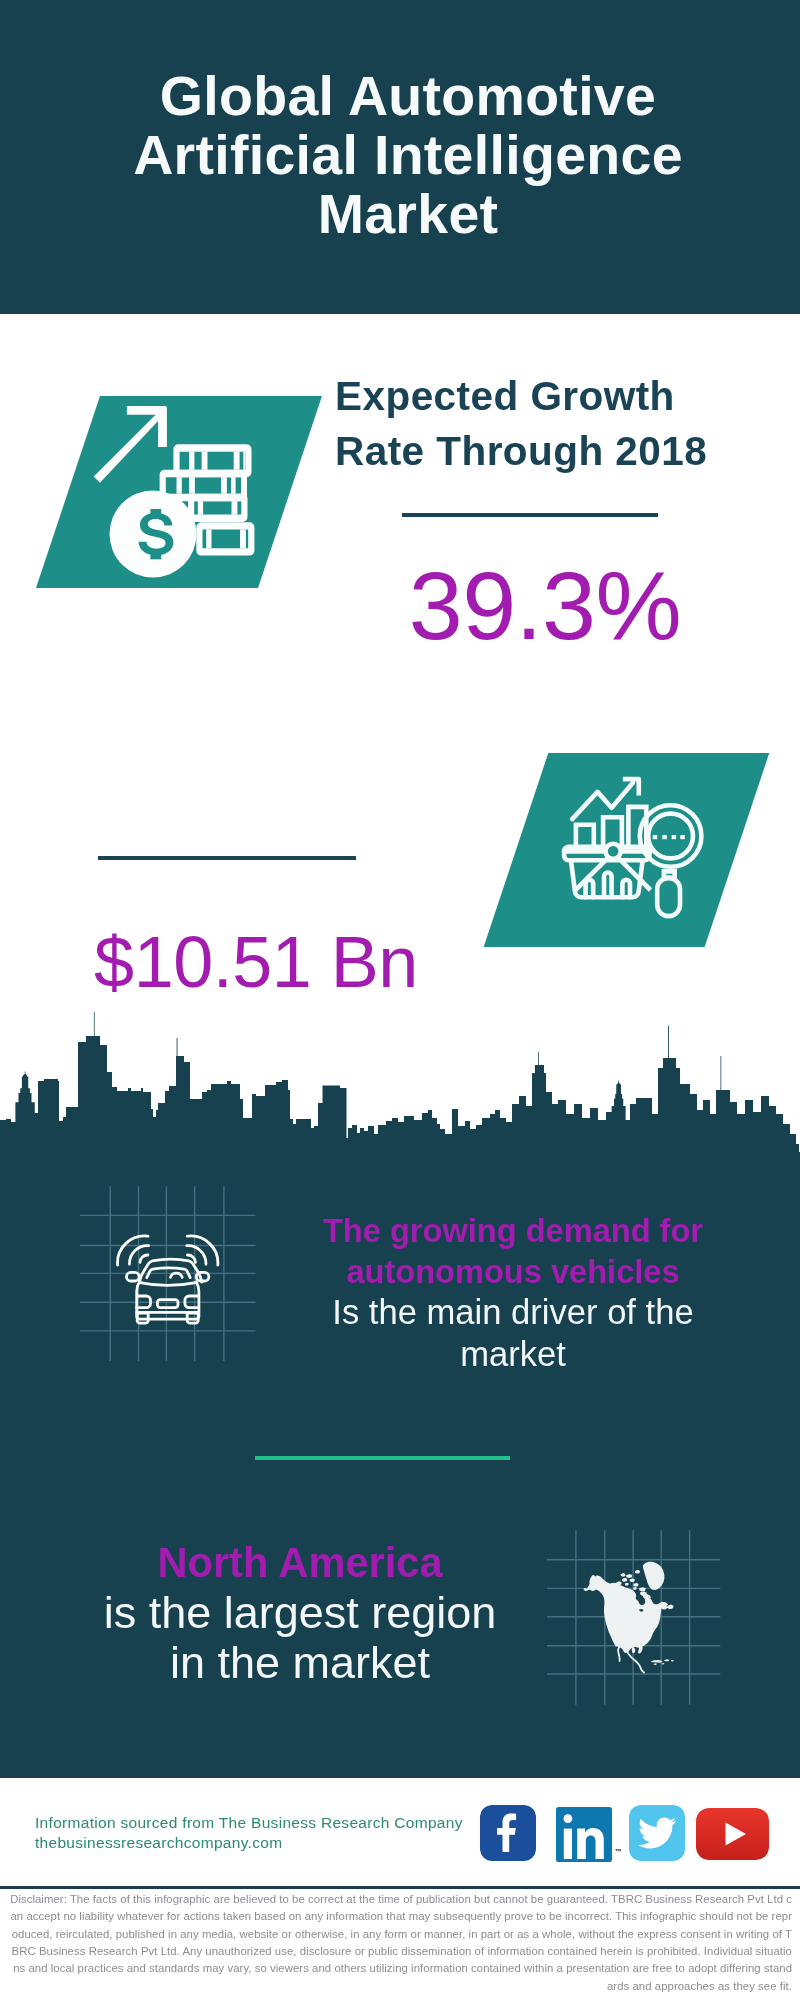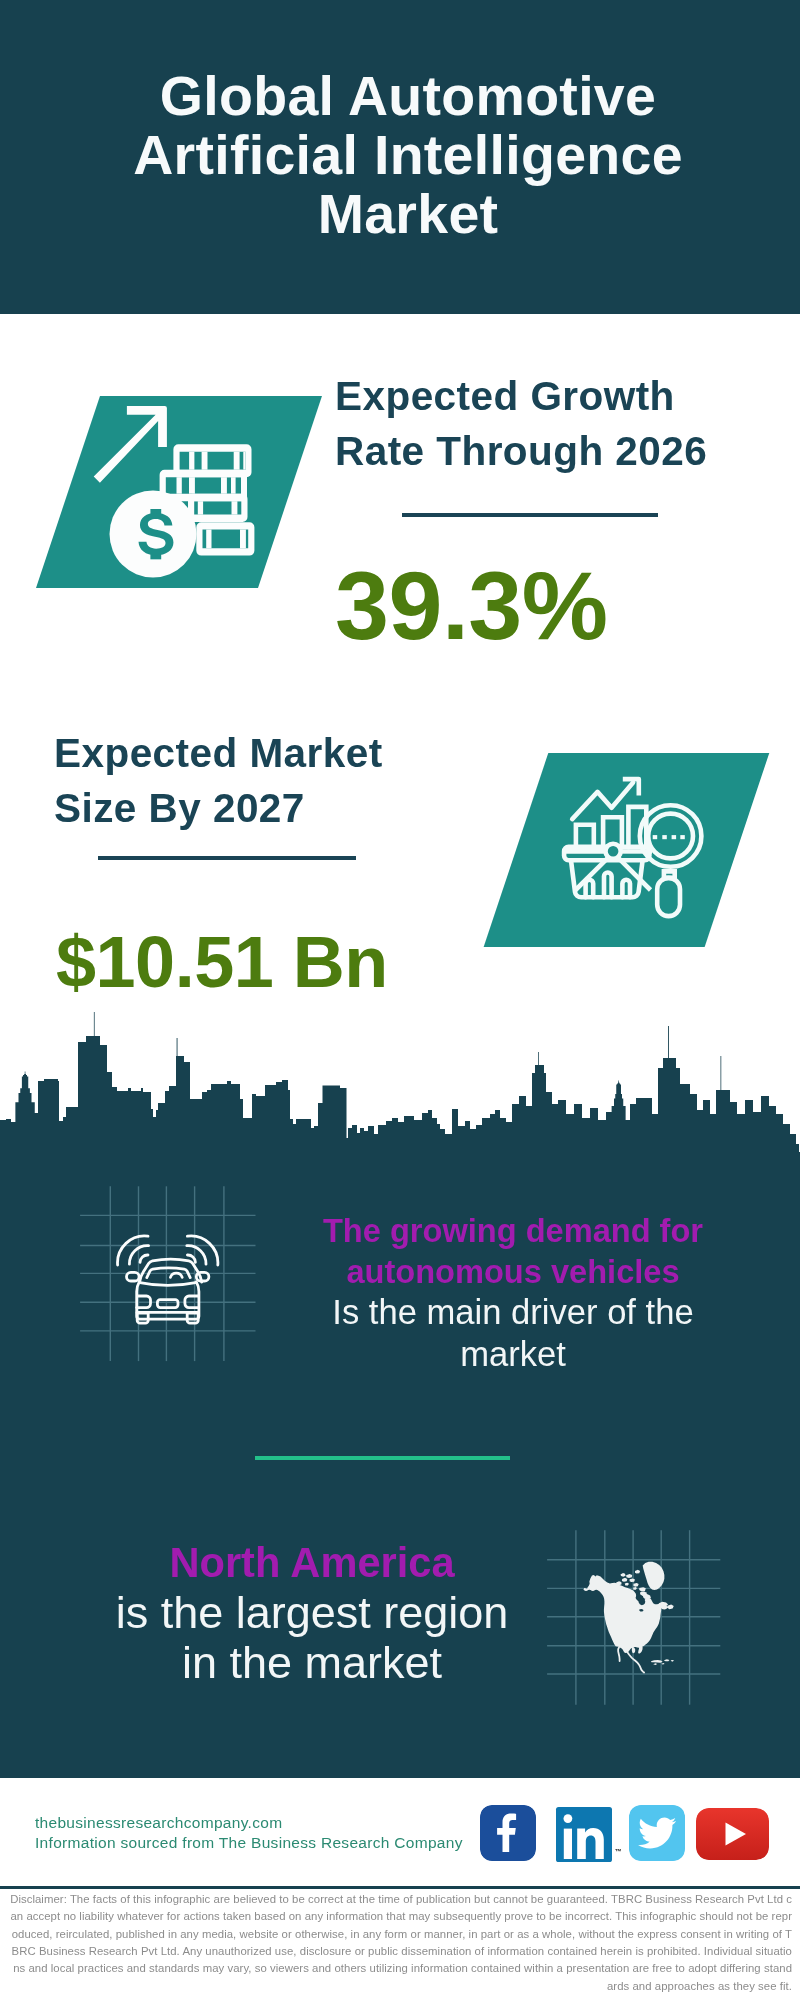--- a/index.html
+++ b/index.html
@@ -20,21 +20,21 @@
   .footer{position:absolute;left:0;top:1778px;width:800px;height:110px;background:#ffffff;}
   .src-text{position:absolute;color:#2b8a72;font-size:15.5px;line-height:19.9px;letter-spacing:0.3px;}
   .soc{position:absolute;border-radius:12px;}
   .foot-rule{position:absolute;left:0;background:#17414f;width:800px;height:3px;}
   .disc{position:absolute;color:#8c8c8c;font-size:11.35px;line-height:17.35px;word-break:break-all;text-align:right;letter-spacing:0.06px;}
 
 
 
   .stat-head{position:absolute;text-align:left;color:#1a4455;font-weight:bold;font-size:40.5px;line-height:55px;letter-spacing:0.45px;}
   .rule{position:absolute;background:#1a4455;height:4px;}
-  .stat-val{position:absolute;text-align:left;color:#4d7c0f;font-weight:bold;line-height:1;letter-spacing:-0.5px;white-space:nowrap;}
+  .stat-val{position:absolute;text-align:center;color:#a21caf;font-weight:normal;line-height:1;letter-spacing:-0.5px;white-space:nowrap;}
 </style>
 </head>
 <body>
 
 <div class="page">
   <div class="hdr">
     <div class="hdr-title">Global Automotive Artificial Intelligence Market</div>
   </div>
 
   <div class="plg" style="left:68px;top:396px;width:222px;height:192px;"></div>
@@ -65,21 +65,21 @@
       <circle cx="65" cy="134" r="43.5"></circle>
     </g>
     <g fill="#1d8f88" transform="translate(49.8,109.0) scale(0.36,0.357)">
       <rect x="35" y="0" width="30" height="24"></rect>
       <rect x="35" y="117" width="30" height="24"></rect>
       <path d="M50 11 C24 11 6 24 6 45 C6 65 23 73 48 78 C68 82 77 86 77 95 C77 105 66 111 51 111 C35 111 25 104 24 92 H2 C3 115 22 130 50 130 C79 130 99 116 99 94 C99 72 81 64 55 59 C36 55 28 51 28 42 C28 33 38 28 50 28 C64 28 73 35 74 46 H96 C95 24 77 11 50 11 Z"></path>
     </g>
   </svg>
   <div class="stat-head" style="left:335px;top:369px;width:400px;">
     <span>Expected Growth</span><br>
-    <span>Rate Through 2026</span>
+    <span>Rate Through 2018</span>
   </div>
   <div class="rule" style="left:402px;top:513px;width:256px;"></div>
   <div class="stat-val" style="left:335px;top:557px;width:420px;font-size:97px;">39.3%</div>
 
   <div class="plg" style="left:515.75px;top:752.75px;width:221px;height:193.75px;"></div>
   <svg class="icon-abs" width="160" height="168" viewBox="0 0 160 168" style="left:560px;top:760px;">
     <g fill="none" stroke="#f2fbfa" stroke-width="4.6" stroke-linecap="round" stroke-linejoin="round">
 
       <polyline points="12.2,59.1 37.5,31.9 51.6,47.8 73.1,22.5"></polyline>
       <polyline points="62.8,19.1 78.8,19.1 78.8,35.6" stroke-linecap="butt"></polyline>
@@ -108,24 +108,20 @@
       <path d="M103.9 111.4 h10.8 v6.5 h-10.8 z" stroke-linejoin="miter"></path>
       <rect x="97.2" y="117.9" width="22.8" height="38.2" rx="11.4"></rect>
     </g>
     <g fill="#f2fbfa">
       <rect x="92.7" y="75.1" width="4.5" height="4.1"></rect>
       <rect x="102.3" y="75.1" width="4.5" height="4.1"></rect>
       <rect x="111.6" y="75.1" width="4.5" height="4.1"></rect>
       <rect x="120.3" y="75.1" width="4.5" height="4.1"></rect>
     </g>
   </svg>
-  <div class="stat-head" style="left:54px;top:726px;width:400px;">
-    <span>Expected Market</span><br>
-    <span>Size By 2027</span>
-  </div>
   <div class="rule" style="left:98px;top:856px;width:258px;"></div>
   <div class="stat-val" style="left:56px;top:884px;width:400px;font-size:72px;margin-top:42px;">$10.51 Bn</div>
 
   <div class="dark-sec" style="top:1152px;height:626px;"></div>
   <svg class="skyline" width="800" height="165" viewBox="0 0 800 165">
     <path d="M0,165.0 L0,110.0 L6.00,110.0 L6.00,109.0 L11.00,109.0 L11.00,112.0 L15.38,112.0 L15.38,92.2 L18.50,92.2 L18.50,83.1 L20.25,83.1 L20.25,78.2 L21.88,78.2 L21.88,66.5 L23.00,66.5 L23.00,65.0 L24.12,65.0 L24.12,64.0 L24.75,64.0 L24.75,61.5 L25.38,61.5 L25.38,64.0 L26.00,64.0 L26.00,65.0 L27.00,65.0 L27.00,66.5 L28.25,66.5 L28.25,78.2 L29.88,78.2 L29.88,83.1 L31.50,83.1 L31.50,92.2 L34.75,92.2 L34.75,103.0 L38.00,103.0 L38.00,71.0 L44.00,71.0 L44.00,69.0 L58.00,69.0 L58.00,71.0 L59.00,71.0 L59.00,111.0 L63.00,111.0 L63.00,107.0 L66.00,107.0 L66.00,97.0 L78.00,97.0 L78.00,32.0 L86.00,32.0 L86.00,26.0 L93.88,26.0 L93.88,2.0 L94.62,2.0 L94.62,26.0 L100.00,26.0 L100.00,35.0 L107.00,35.0 L107.00,62.0 L112.00,62.0 L112.00,77.0 L117.00,77.0 L117.00,81.0 L128.00,81.0 L128.00,78.0 L131.00,78.0 L131.00,81.0 L141.00,81.0 L141.00,78.0 L143.00,78.0 L143.00,82.0 L151.00,82.0 L151.00,99.0 L153.00,99.0 L153.00,107.0 L156.00,107.0 L156.00,100.0 L158.00,100.0 L158.00,93.0 L165.00,93.0 L165.00,81.0 L169.00,81.0 L169.00,76.0 L176.00,76.0 L176.00,46.0 L176.62,46.0 L176.62,28.0 L177.50,28.0 L177.50,46.0 L184.00,46.0 L184.00,52.0 L190.00,52.0 L190.00,89.0 L202.00,89.0 L202.00,82.0 L207.00,82.0 L207.00,80.0 L211.00,80.0 L211.00,74.0 L227.00,74.0 L227.00,71.0 L231.00,71.0 L231.00,74.0 L240.00,74.0 L240.00,89.0 L243.00,89.0 L243.00,108.0 L252.00,108.0 L252.00,84.0 L256.00,84.0 L256.00,86.0 L265.00,86.0 L265.00,75.0 L276.00,75.0 L276.00,72.0 L282.00,72.0 L282.00,70.0 L288.00,70.0 L288.00,80.0 L290.00,80.0 L290.00,109.0 L293.00,109.0 L293.00,114.0 L296.00,114.0 L296.00,109.0 L311.00,109.0 L311.00,118.0 L314.00,118.0 L314.00,116.0 L318.00,116.0 L318.00,93.0 L322.50,93.0 L322.50,75.5 L340.00,75.5 L340.00,78.0 L346.50,78.0 L346.50,128.0 L348.00,128.0 L348.00,118.0 L352.00,118.0 L352.00,115.0 L357.00,115.0 L357.00,123.0 L360.00,123.0 L360.00,118.0 L364.00,118.0 L364.00,121.0 L368.00,121.0 L368.00,116.0 L374.00,116.0 L374.00,124.0 L378.00,124.0 L378.00,115.0 L386.00,115.0 L386.00,111.0 L392.00,111.0 L392.00,108.0 L398.00,108.0 L398.00,112.0 L404.00,112.0 L404.00,106.0 L414.00,106.0 L414.00,110.0 L422.00,110.0 L422.00,103.0 L428.00,103.0 L428.00,100.0 L432.00,100.0 L432.00,108.0 L437.00,108.0 L437.00,114.0 L440.00,114.0 L440.00,119.0 L445.00,119.0 L445.00,124.0 L452.00,124.0 L452.00,99.0 L458.00,99.0 L458.00,116.0 L465.00,116.0 L465.00,111.0 L470.00,111.0 L470.00,119.0 L476.00,119.0 L476.00,115.0 L482.00,115.0 L482.00,108.0 L490.00,108.0 L490.00,104.0 L495.00,104.0 L495.00,100.0 L500.00,100.0 L500.00,108.0 L506.00,108.0 L506.00,112.0 L512.00,112.0 L512.00,94.0 L519.00,94.0 L519.00,86.0 L526.00,86.0 L526.00,96.0 L532.00,96.0 L532.00,63.0 L535.00,63.0 L535.00,55.0 L538.25,55.0 L538.25,42.0 L539.00,42.0 L539.00,55.0 L544.00,55.0 L544.00,63.0 L546.00,63.0 L546.00,82.0 L552.00,82.0 L552.00,94.0 L558.00,94.0 L558.00,90.0 L566.00,90.0 L566.00,104.0 L574.00,104.0 L574.00,94.0 L582.00,94.0 L582.00,108.0 L590.00,108.0 L590.00,98.0 L598.00,98.0 L598.00,110.0 L606.00,110.0 L606.00,102.0 L611.62,102.0 L611.62,96.0 L614.00,96.0 L614.00,88.5 L615.25,88.5 L615.25,84.0 L616.25,84.0 L616.25,74.6 L617.12,74.6 L617.12,73.4 L618.00,73.4 L618.00,72.5 L618.38,72.5 L618.38,70.5 L619.00,70.5 L619.00,72.5 L619.38,72.5 L619.38,73.4 L620.12,73.4 L620.12,74.6 L621.00,74.6 L621.00,84.0 L622.00,84.0 L622.00,88.5 L623.25,88.5 L623.25,96.0 L625.62,96.0 L625.62,110.0 L630.00,110.0 L630.00,94.0 L636.00,94.0 L636.00,88.0 L652.00,88.0 L652.00,104.0 L658.00,104.0 L658.00,58.0 L663.00,58.0 L663.00,48.0 L668.00,48.0 L668.00,16.0 L668.88,16.0 L668.88,48.0 L676.00,48.0 L676.00,58.0 L680.00,58.0 L680.00,74.0 L690.00,74.0 L690.00,84.0 L697.00,84.0 L697.00,100.0 L703.00,100.0 L703.00,90.0 L710.00,90.0 L710.00,104.0 L716.00,104.0 L716.00,80.0 L720.50,80.0 L720.50,46.0 L721.25,46.0 L721.25,80.0 L730.00,80.0 L730.00,92.0 L737.00,92.0 L737.00,104.0 L745.00,104.0 L745.00,90.0 L753.00,90.0 L753.00,102.0 L761.00,102.0 L761.00,86.0 L769.00,86.0 L769.00,96.0 L776.00,96.0 L776.00,104.0 L783.00,104.0 L783.00,114.0 L790.00,114.0 L790.00,124.0 L796.00,124.0 L796.00,134.0 L799.00,134.0 L799.00,142.0 L800,142.0 L800,165.0 Z" fill="#17414f"></path>
   </svg>
 
   <svg class="grid-svg" width="180" height="180" viewBox="0 0 180 180" style="left:78px;top:1184px;">
     <g stroke="#4d7a88" stroke-width="1.4" opacity="0.85">
@@ -176,21 +172,21 @@
       <path d="M60.2 79.0 h11.0 v7.4 a2.8 2.8 0 0 1 -2.8 2.8 h-5.4 a2.8 2.8 0 0 1 -2.8 -2.8 z"></path>
     </g>
       </g>
   </svg>
   <div class="msg" style="left:313px;top:1210px;width:400px;">
     <b>The growing demand for autonomous vehicles</b><br>
     <span>Is the main driver of the market</span>
   </div>
   <div class="green-rule" style="left:255px;top:1456px;width:255px;"></div>
 
-  <div class="msg" style="left:100px;top:1537px;width:400px;font-size:45px;line-height:49.8px;margin-left:12px;">
+  <div class="msg" style="left:100px;top:1537px;width:400px;font-size:45px;line-height:49.8px;">
     <b style="font-size:41.6px;">North America</b><br>
     <span>is the largest region in the market</span>
   </div>
   <svg class="grid-svg" width="180" height="180" viewBox="0 0 180 180" style="left:545px;top:1528px;">
     <g stroke="#4d7a88" stroke-width="1.4" opacity="0.85">
       <line x1="30.9" y1="2.2" x2="30.9" y2="176.7"></line>
       <line x1="59.8" y1="2.2" x2="59.8" y2="176.7"></line>
       <line x1="88.1" y1="2.2" x2="88.1" y2="176.7"></line>
       <line x1="116.2" y1="2.2" x2="116.2" y2="176.7"></line>
       <line x1="144.6" y1="2.2" x2="144.6" y2="176.7"></line>
@@ -202,22 +198,22 @@
     </g>
   </svg>
   <svg class="icon-abs" width="114" height="140" viewBox="0 0 102 125" style="left:574px;top:1554px;">
     <path d="M8.42,31.63 L9.18,30.36 L10.46,30.61 L11.73,30.87 L12.24,29.59 L13.26,28.32 L14.03,26.53 L13.77,24.49 L14.54,21.94 L16.07,19.13 L17.85,18.62 L19.12,19.9 L20.4,18.88 L21.93,19.39 L23.71,19.9 L25.5,21.68 L27.54,23.72 L29.84,25.26 L32.13,26.28 L34.17,25.77 L36.47,25.51 L38.76,26.28 L41.05,27.55 L43.35,28.57 L45.65,29.59 L47.94,30.36 L50.23,31.12 L52.27,32.14 L54.06,33.67 L55.34,35.46 L55.59,37.5 L55.08,39.29 L56.1,40.82 L57.63,42.09 L59.41,42.86 L61.2,42.6 L62.73,41.58 L63.75,40.05 L64.26,38.27 L64.77,36.48 L66.05,36.99 L67.58,38.27 L68.85,40.05 L69.87,42.09 L70.89,43.88 L72.42,44.9 L74.46,44.9 L76.5,44.13 L78.54,43.62 L80.58,44.13 L82.36,45.41 L83.64,47.19 L83.13,48.72 L81.34,49.49 L79.31,49.23 L78.03,48.47 L78.03,50 L77.78,51.79 L77.52,53.57 L77.27,55.61 L77.01,57.65 L76.5,59.69 L75.99,61.73 L75.22,63.52 L74.2,65.31 L73.19,66.84 L72.17,68.37 L71.14,69.9 L70.38,71.68 L69.61,73.47 L68.85,75.26 L67.83,77.04 L66.56,78.57 L65.28,79.85 L64,80.87 L62.73,81.89 L61.2,82.91 L59.67,83.42 L58.14,83.67 L56.61,83.42 L55.08,83.16 L53.55,83.16 L52.02,83.67 L50.74,84.69 L49.73,85.97 L48.7,87.24 L47.69,88.27 L45.9,88.52 L44.88,87.76 L44.12,86.48 L43.35,85.2 L42.33,84.18 L41.05,83.42 L39.78,82.91 L38.51,82.65 L37.23,82.4 L36.21,80.87 L35.19,78.83 L34.17,76.53 L33.15,74.23 L32.13,71.94 L31.11,69.64 L30.34,67.35 L29.58,65.05 L28.82,62.76 L28.3,60.46 L27.8,58.16 L27.29,55.87 L27.03,53.57 L26.78,51.28 L26.78,48.98 L27.03,46.68 L27.29,44.39 L27.29,42.09 L27.03,40.05 L26.52,38.27 L25.75,36.73 L24.73,35.46 L23.97,34.44 L22.95,33.42 L21.93,32.65 L20.91,32.14 L19.89,31.89 L18.87,32.14 L17.85,32.65 L16.83,32.91 L15.81,32.65 L14.79,32.14 L13.77,31.89 L12.75,32.14 L11.73,32.65 L10.71,32.91 L9.69,32.65 L8.93,32.14 Z M61.45,10.2 L63.75,7.91 L66.81,6.89 L70.12,6.89 L73.44,7.91 L76.25,9.69 L78.54,12.24 L80.07,15.31 L80.84,18.62 L80.84,21.94 L80.07,25 L78.54,27.81 L76.5,30.1 L74.2,31.63 L71.91,32.14 L69.87,31.63 L68.09,30.1 L66.81,28.06 L65.79,25.77 L65.03,23.21 L64.26,20.66 L63.5,18.11 L62.73,15.56 L61.97,12.76 Z M58.91,81.12 L60.69,81.63 L61.45,83.42 L61.2,85.46 L60.44,87.24 L59.41,88.52 L58.14,89.03 L57.38,88.27 L57.63,86.48 L58.14,84.69 L58.4,82.91 Z M52.27,82.65 L54.06,83.67 L54.83,85.46 L54.57,87.5 L53.55,88.78 L52.27,88.27 L51.77,86.48 L51.77,84.69 Z M68.85,95.92 L71.66,94.9 L74.97,94.64 L77.78,95.15 L79.31,96.17 L77.27,97.19 L74.46,96.94 L71.4,96.68 L69.36,96.68 Z M80.33,94.9 L83.13,94.13 L85.42,94.64 L84.41,95.92 L81.86,95.92 Z M86.45,94.9 L88.48,94.64 L89.5,95.41 L87.72,96.17 Z M70.89,98.47 L72.93,97.7 L74.46,98.21 L72.93,99.23 Z M78.28,97.96 L80.07,97.45 L81.09,98.21 L79.31,98.72 Z M41.56,18.11 L43.86,16.84 L45.65,17.6 L46.16,19.39 L44.12,20.15 L42.08,19.64 Z M46.66,18.88 L49.73,17.86 L52.02,18.62 L51.77,20.66 L49.22,21.43 L46.92,20.66 Z M37.74,25.26 L40.29,24.23 L42.33,25 L42.59,27.04 L40.29,28.06 L37.99,27.3 Z M43.09,22.19 L45.65,21.17 L47.69,22.19 L47.18,24.23 L44.62,24.74 L42.84,23.98 Z M49.73,22.45 L52.53,21.68 L54.57,22.7 L53.8,24.74 L51.26,25 L49.73,24.23 Z M54.57,15.05 L57.12,14.03 L59.16,15.05 L58.4,17.09 L55.84,17.35 L54.57,16.58 Z M37.74,29.85 L40.55,28.83 L42.84,29.59 L42.08,31.63 L39.52,31.89 L37.74,31.12 Z M53.3,26.53 L56.1,25.77 L57.88,26.79 L57.12,28.83 L54.57,29.08 L53.04,28.06 Z M58.4,30.36 L61.97,29.59 L64.26,30.61 L63.5,32.91 L60.44,33.42 L58.4,32.14 Z M59.16,34.18 L62.73,33.42 L65.28,34.44 L64.52,36.99 L61.45,37.5 L59.16,35.97 Z M49.22,38.01 L52.02,36.99 L54.06,38.01 L53.3,40.05 L50.74,40.56 L49.22,39.29 Z M52.79,30.1 L55.08,29.34 L56.36,30.36 L55.34,31.89 L53.3,31.89 Z M45.39,26.28 L47.69,25.51 L49.22,26.53 L48.2,28.06 L45.9,28.06 Z M75.99,43.88 L79.05,42.6 L82.36,43.37 L84.15,45.15 L82.36,46.68 L79.05,46.94 L76.25,45.66 Z M83.64,46.17 L86.95,45.15 L89.25,46.43 L88.23,48.72 L85.42,49.23 L83.39,47.96 Z M61.97,36.73 L65.28,35.71 L68.09,36.99 L68.85,39.29 L66.3,40.56 L63.24,39.8 L61.71,38.27 Z" fill="#eef1f1"></path>
     <path d="M40.29,83.42 L39.52,84.95 L39.52,86.99 L40.04,89.29 L40.55,91.58 L40.8,93.88 L40.8,95.66  M47.94,88.01 L49.22,89.8 L50.49,91.33 L51.77,92.86 L53.3,94.13 L54.83,95.41 L56.36,96.68 L57.63,98.21 L58.65,99.74 L59.41,101.28 L59.93,102.81 L60.69,104.08 L61.71,105.1 L62.73,105.87" fill="none" stroke="#eef1f1" stroke-width="1.6" stroke-linecap="round" stroke-linejoin="round"></path>
     <path d="M57.63,41.07 L59.41,39.8 L61.45,39.54 L62.98,40.56 L63.75,42.09 L63.5,43.88 L62.48,45.15 L60.69,45.66 L58.91,44.9 L57.88,43.37 Z M58.4,49.49 L60.18,48.98 L61.71,49.49 L62.22,50.51 L61.2,51.28 L59.41,51.28 L58.4,50.51 Z" fill="#17414f"></path>
   </svg>
 
   <div class="footer"></div>
   <div class="src-text" style="left:35px;top:1813px;width:470px;">
+    <div>Information sourced from The Business Research Company</div>
     <div>thebusinessresearchcompany.com</div>
-    <div>Information sourced from The Business Research Company</div>
   </div>
 
   <svg class="soc" width="56" height="56" viewBox="0 0 56 56" style="left:480px;top:1805px;">
     <rect x="0" y="0" width="56" height="56" rx="11.5" fill="#1b4e9b"></rect>
     <path d="M34.9 29.8 l0.9 -6.9 h-6.6 v-4.5 c0 -2.0 0.7 -3.4 3.5 -3.4 h3.4 v-6.2 c-0.6 -0.1 -2.7 -0.3 -5.1 -0.3 c-5.1 0 -8.5 3.1 -8.5 8.8 v5.6 h-5.4 v6.9 h5.4 v17.2 h6.7 v-17.2 z" fill="#ffffff"></path>
   </svg>
 
   <svg class="soc" width="66" height="56" viewBox="0 0 66 56" style="left:556px;top:1807px;overflow:visible;">
     <rect x="0" y="0" width="56" height="55" rx="2.6" fill="#0d77b0"></rect>
     <rect x="7.8" y="21.6" width="8.2" height="30.4" fill="#ffffff"></rect>

